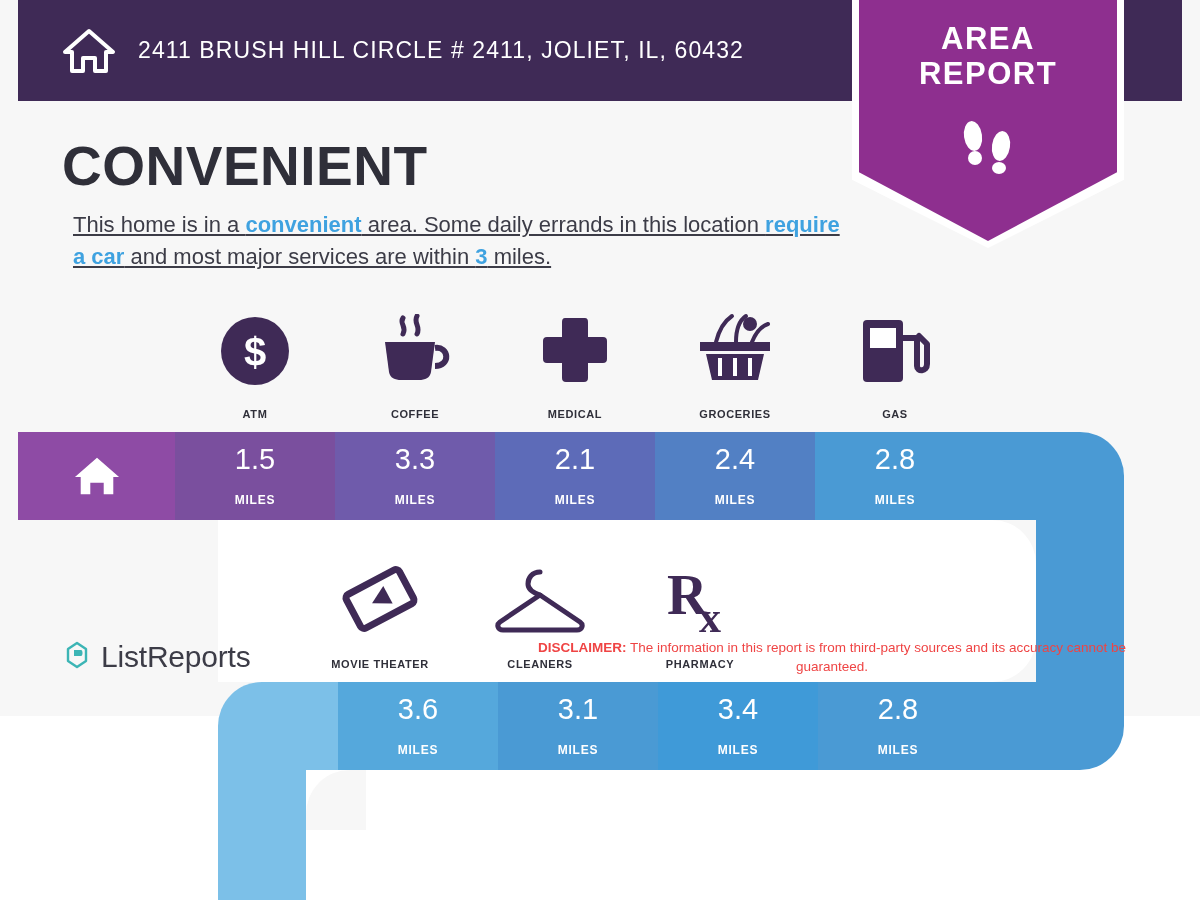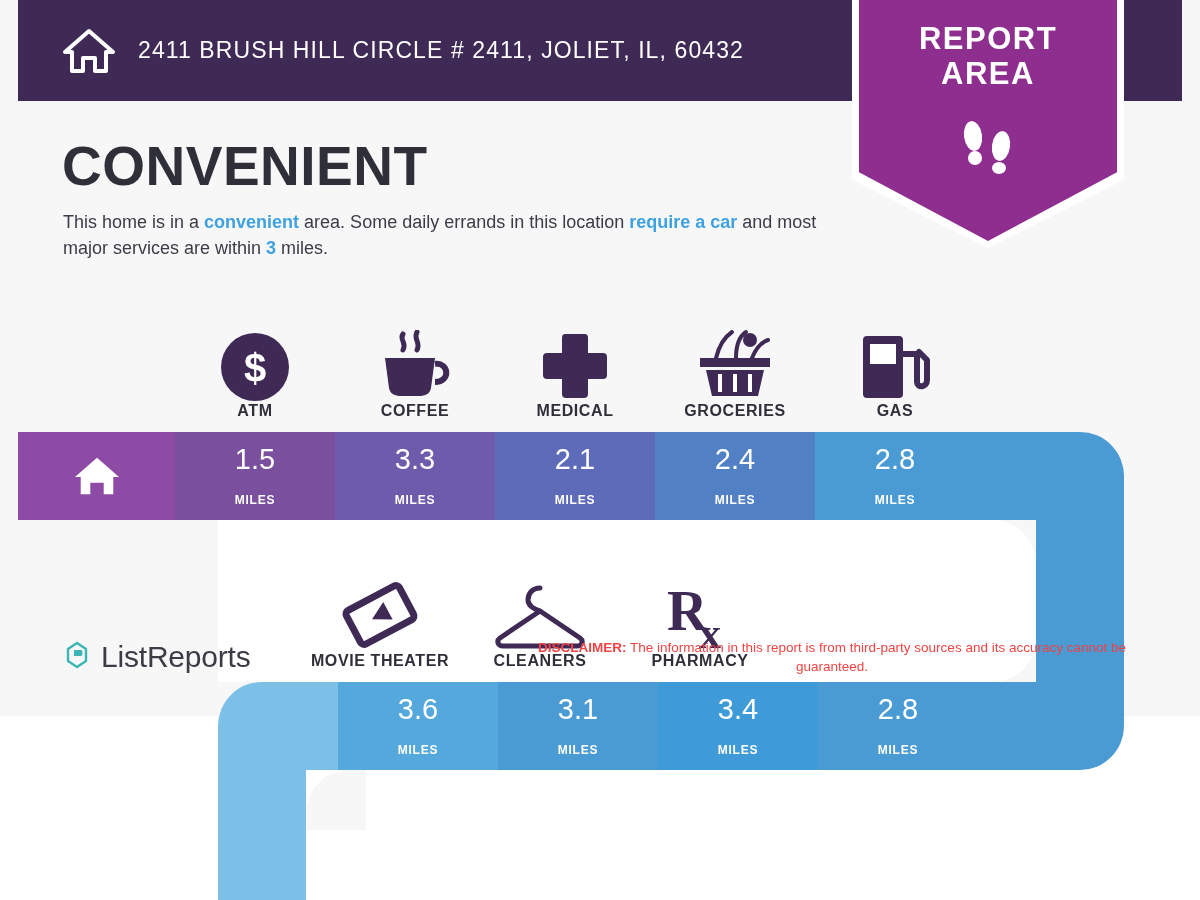--- a/index.html
+++ b/index.html
@@ -68,23 +68,23 @@
     display: flex; justify-content: center; gap: 8px;
   }
 
   
   .title {
     position: absolute; top: 134px; left: 62px;
     font-size: 55px; font-weight: 700; color: #2f2f39;
     letter-spacing: 0.5px;
   }
   .subtitle {
-    position: absolute; top: 209px; left: 63px;
+    position: absolute; top: 209px; left: 73px;
     width: 770px;
-    font-size: 18px; color: #3c3c47; line-height: 1.45;
+    font-size: 22px; color: #3c3c47; line-height: 1.45; text-decoration: underline;
   }
   .subtitle b { color: #3fa2e0; font-weight: 700; }
 
   
   .icons-row-1 {
     position: absolute; top: 310px; left: 175px;
     width: 840px; height: 110px;
     display: flex;
   }
   .icons-row-2 {
@@ -95,22 +95,22 @@
   .icon-cell {
     width: 160px;
     display: flex; flex-direction: column;
     align-items: center; justify-content: flex-end;
   }
   .icon-glyph {
     height: 72px;
     display: flex; align-items: flex-end; justify-content: center;
   }
   .icon-label {
-    margin-top: 0;
-    font-size: 16px; font-weight: 700; color: #2f2f39;
+    margin-top: 22px;
+    font-size: 11px; font-weight: 700; color: #2f2f39;
     letter-spacing: 0.6px; white-space: nowrap;
   }
 
   
   .bar {
     position: absolute;
     display: flex;
     height: 88px;
   }
   .bar-top {
@@ -212,22 +212,22 @@
         <path d="M27 4 L51 25 L44 25 L44 44 L33 44 L33 31 L21 31 L21 44 L10 44 L10 25 L3 25 Z" fill="none" stroke="#ffffff" stroke-width="4" stroke-linejoin="round"></path>
       </svg>
     </div>
     <div class="header-address">2411 BRUSH HILL CIRCLE # 2411, JOLIET, IL, 60432</div>
   </div>
 
   <div class="badge">
     <div class="badge-border"></div>
     <div class="badge-fill"></div>
     <div class="badge-text">
+      <div>AREA</div>
       <div>REPORT</div>
-      <div>AREA</div>
     </div>
     <div class="badge-feet">
       <svg width="62" height="56" viewBox="0 0 62 56">
         <ellipse cx="16" cy="18" rx="9" ry="15" fill="#ffffff" transform="rotate(-8 16 18)"></ellipse>
         <ellipse cx="18" cy="40" rx="7" ry="7" fill="#ffffff"></ellipse>
         <ellipse cx="44" cy="28" rx="9" ry="15" fill="#ffffff" transform="rotate(8 44 28)"></ellipse>
         <ellipse cx="42" cy="50" rx="7" ry="6" fill="#ffffff"></ellipse>
       </svg>
     </div>
   </div>

